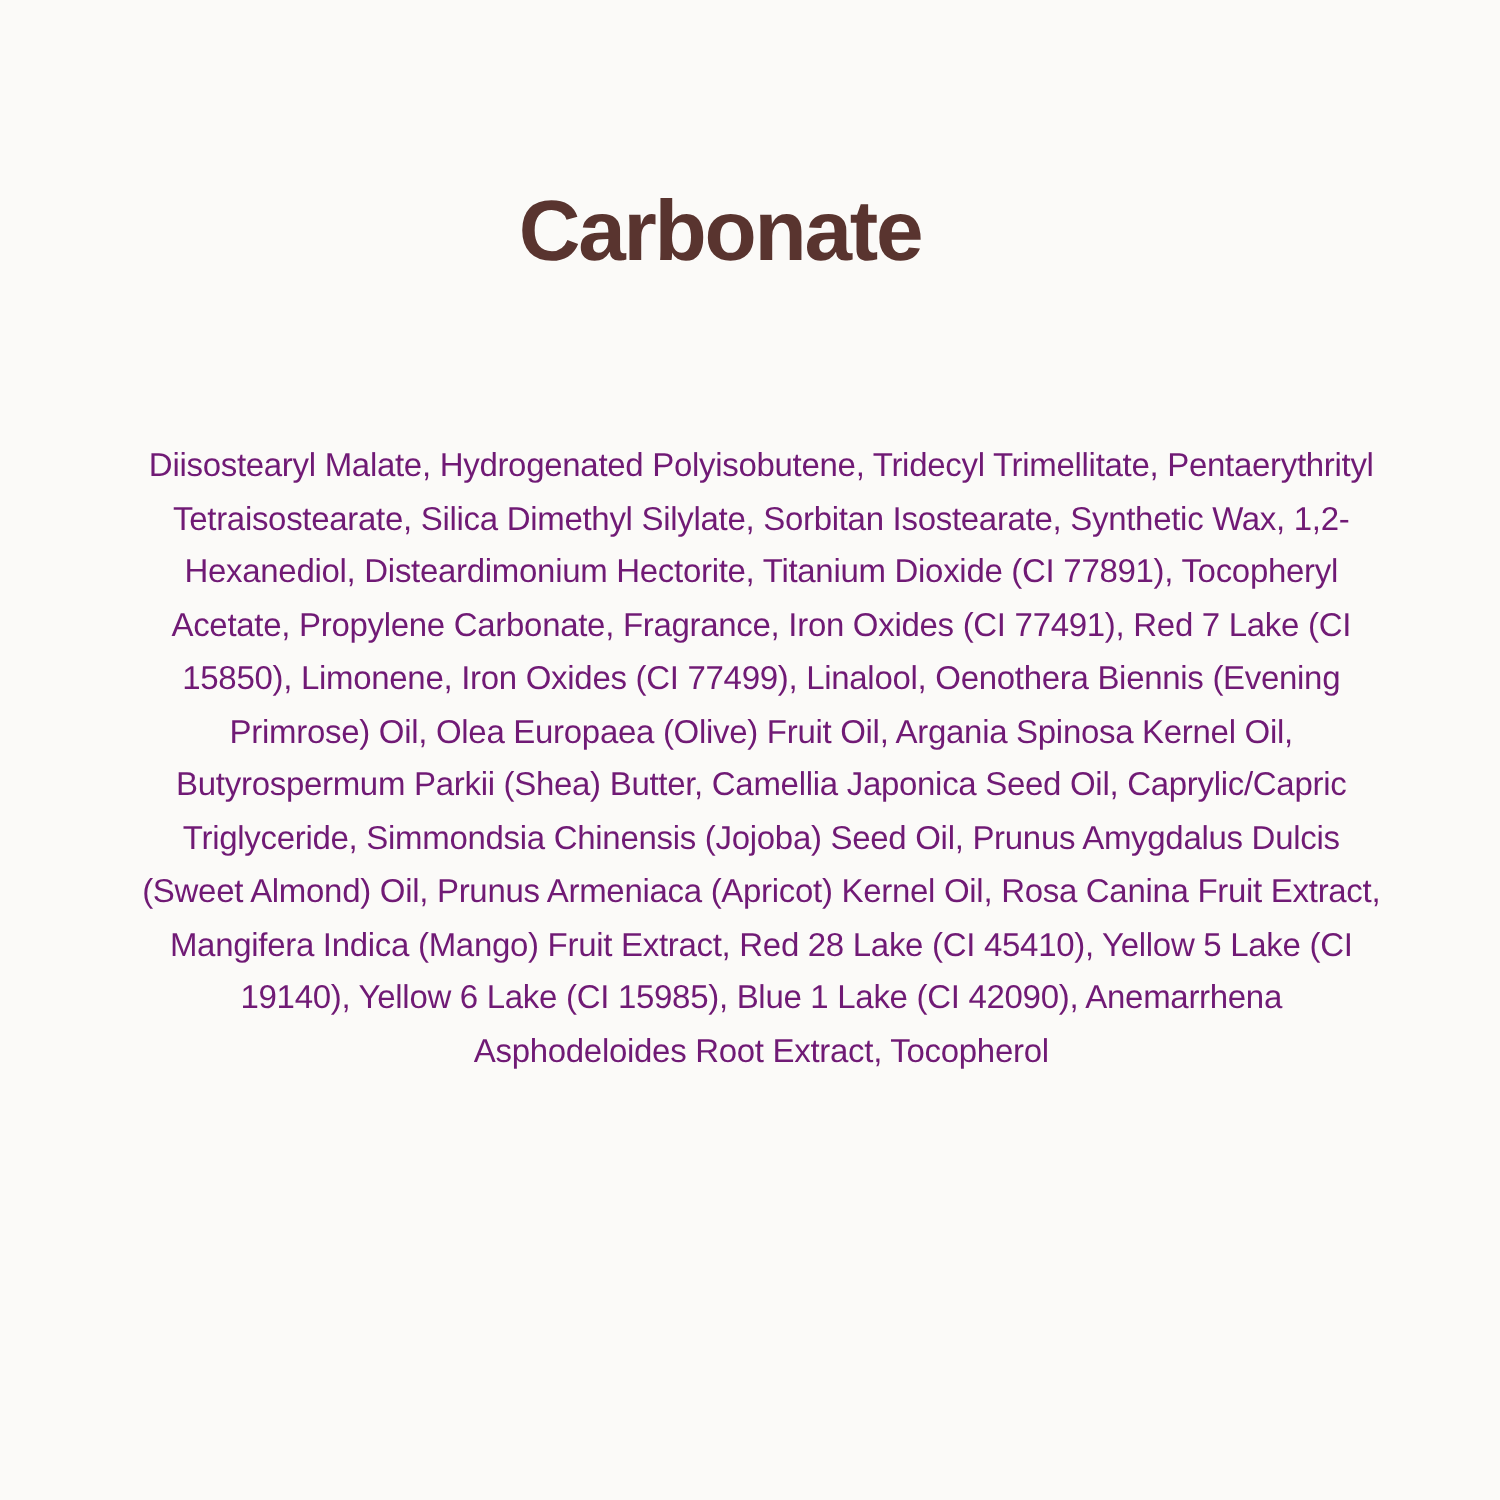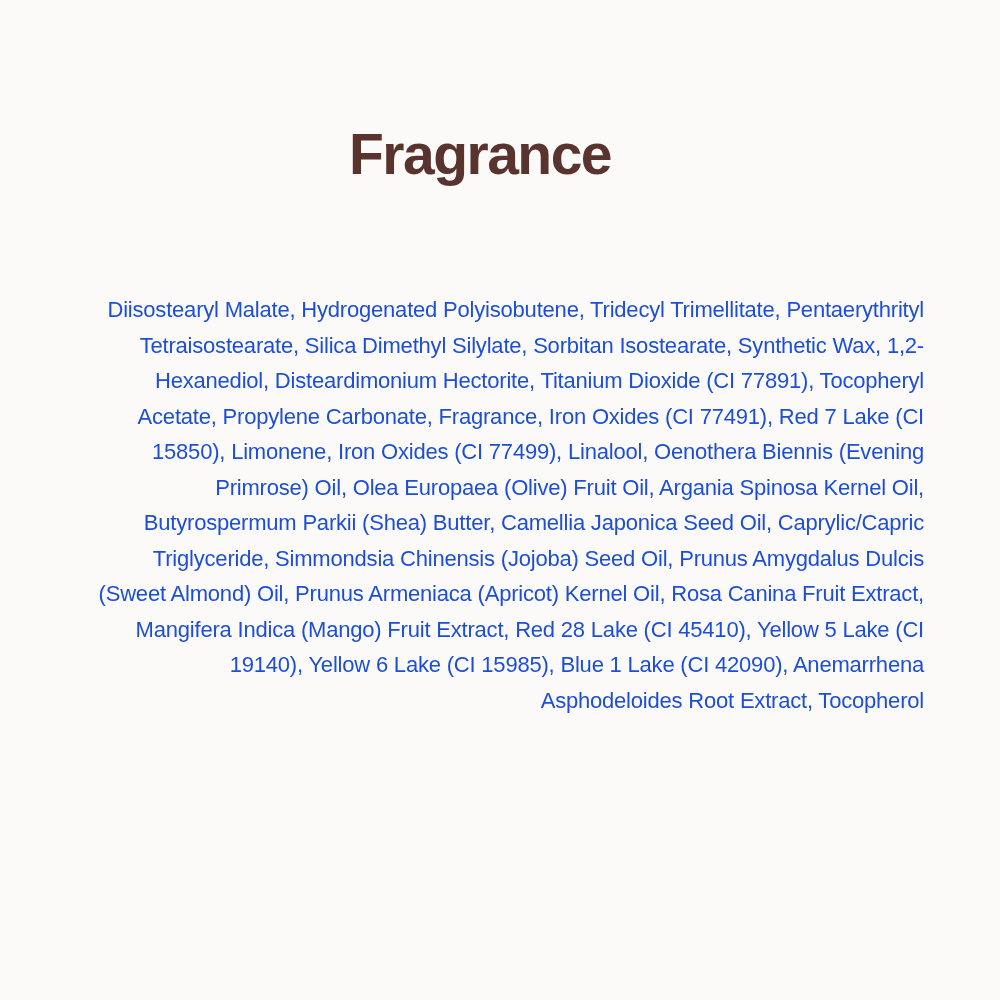--- a/index.html
+++ b/index.html
@@ -34,23 +34,23 @@
   }
   .ingredients-text {
     position: absolute;
     top: 292px;
     left: 91px;
     width: 833px;
     margin: 0;
     font-size: 22px;
     line-height: 35.5px;
     letter-spacing: -0.2px;
-    color: #1d4ed8;
-    text-align: right;
+    color: #701a75;
+    text-align: center;
   }
 </style>
 </head>
 <body>
 
 <div class="page">
-  <h1 class="section-title">Fragrance</h1>
+  <h1 class="section-title">Carbonate</h1>
   <p class="ingredients-text">Diisostearyl Malate, Hydrogenated Polyisobutene, Tridecyl Trimellitate, Pentaerythrityl Tetraisostearate, Silica Dimethyl Silylate, Sorbitan Isostearate, Synthetic Wax, 1,2-Hexanediol, Disteardimonium Hectorite, Titanium Dioxide (CI 77891), Tocopheryl Acetate, Propylene Carbonate, Fragrance, Iron Oxides (CI 77491), Red 7 Lake (CI 15850), Limonene, Iron Oxides (CI 77499), Linalool, Oenothera Biennis (Evening Primrose) Oil, Olea Europaea (Olive) Fruit Oil, Argania Spinosa Kernel Oil, Butyrospermum Parkii (Shea) Butter, Camellia Japonica Seed Oil, Caprylic/Capric Triglyceride, Simmondsia Chinensis (Jojoba) Seed Oil, Prunus Amygdalus Dulcis (Sweet Almond) Oil, Prunus Armeniaca (Apricot) Kernel Oil, Rosa Canina Fruit Extract, Mangifera Indica (Mango) Fruit Extract, Red 28 Lake (CI 45410), Yellow 5 Lake (CI 19140), Yellow 6 Lake (CI 15985), Blue 1 Lake (CI 42090), Anemarrhena Asphodeloides Root Extract, Tocopherol</p>
 </div>
 
 </body></html>

